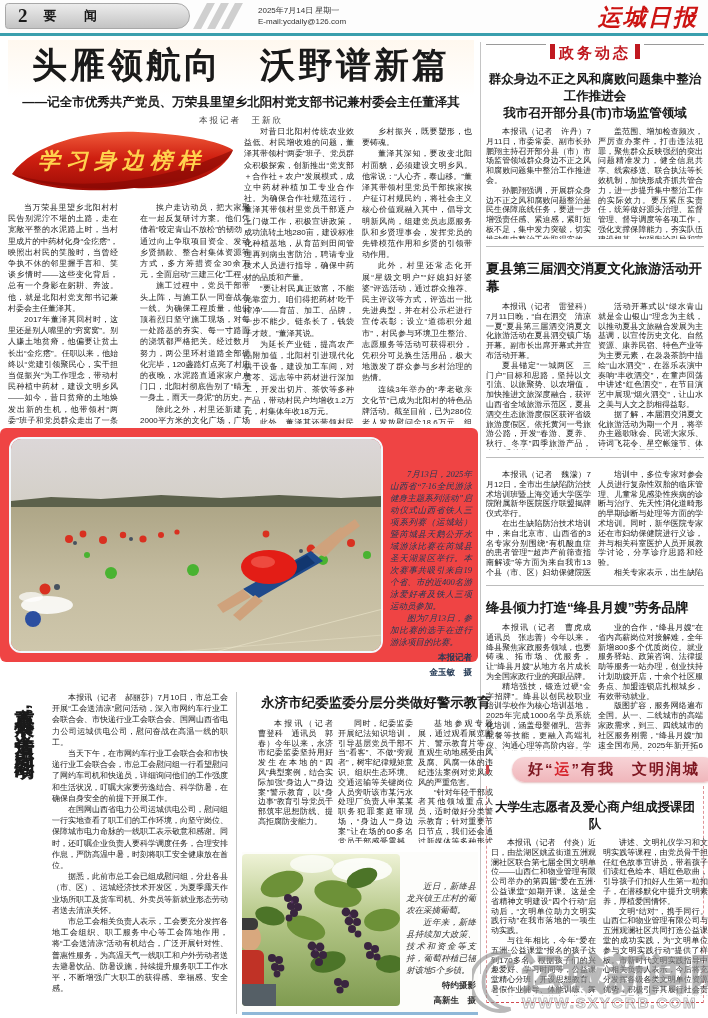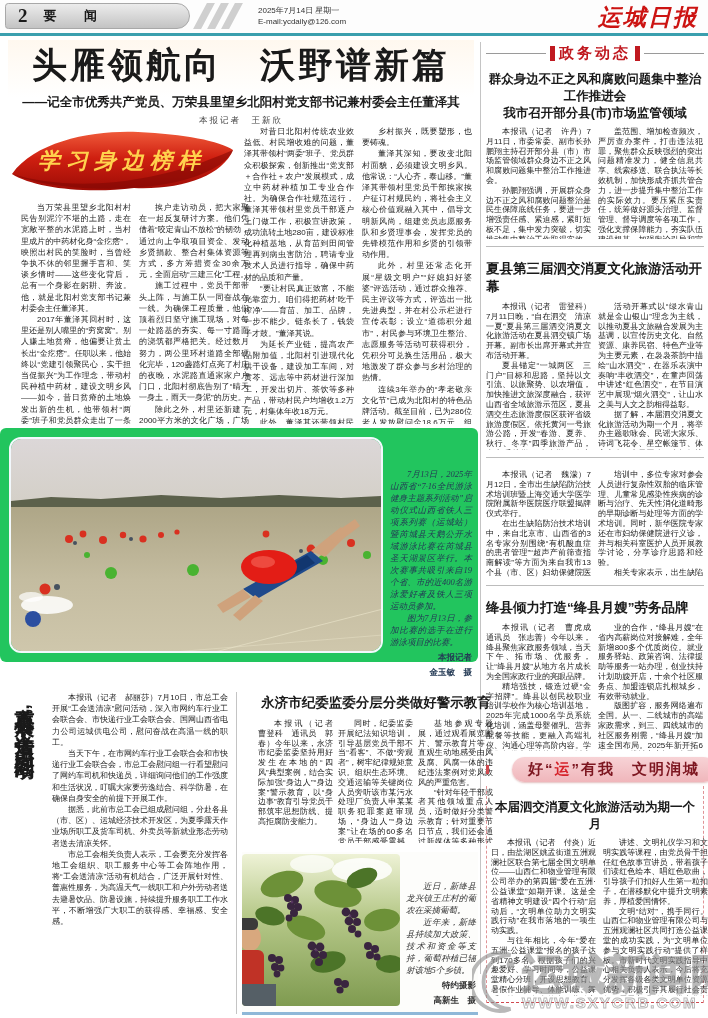--- a/index.html
+++ b/index.html
@@ -22,28 +22,28 @@
   .vline2{position:absolute;left:236px;top:692px;height:322px;width:1px;background:#c4c4c4;}
   
   .lead{position:absolute;left:8px;top:40px;width:466px;height:82px;text-align:center;
         background:linear-gradient(180deg,#fff8ef, #ffffff 70%);}
   .lead-title{font-size:35px;font-weight:bold;letter-spacing:3px;margin-top:2px;}
   .lead-sub{font-size:12.5px;font-weight:bold;margin-top:5px;}
   .lead-by{font-size:8.5px;color:#444;margin-top:4px;letter-spacing:2px;}
   
   .main{position:absolute;left:8px;top:126px;width:466px;height:298px;display:flex;gap:8px;overflow:hidden;}
   .pair{width:228px;flex:none;}
-  .pair-cols{display:flex;gap:8px;margin-left:13px;}
+  .pair-cols{display:flex;gap:22px;}
   .mcol{width:110px;flex:none;height:226px;overflow:hidden;}
   .mcol-tall{height:298px;}
   .bt{font-size:8px;line-height:11.2px;text-align:justify;color:#222;}
   .bt p{margin:0;text-indent:2em;}
   .sail{width:228px;height:70px;margin-bottom:2px;}
   
-  .swim-panel{position:absolute;left:0px;top:428px;width:478px;height:234px;background:#22c55e;border-radius:6px;}
+  .swim-panel{position:absolute;left:0px;top:428px;width:478px;height:234px;background:#ef4444;border-radius:6px;}
   .swim-photo{position:absolute;left:9px;top:9px;width:374px;height:216px;border-radius:12px;overflow:hidden;border:2px solid #f2f8fc;box-sizing:border-box;}
   .swim-cap{position:absolute;left:390px;top:40px;width:82px;font-size:8.5px;line-height:12px;color:#243a55;
             font-family:"Liberation Serif",serif;font-style:italic;text-align:justify;}
   .swim-cap p{margin:0;text-indent:2em;}
   .cap-credit{text-align:right;text-indent:0 !important;font-style:normal;font-weight:bold;margin-top:3px !important;}
   
   .union{position:absolute;left:8px;top:692px;width:224px;height:322px;display:flex;gap:10px;overflow:hidden;}
   .union-head{writing-mode:vertical-rl;font-size:20px;font-weight:bold;letter-spacing:2px;height:320px;line-height:34px;flex:none;}
   .union-body{width:176px;height:322px;overflow:hidden;}
   
@@ -53,21 +53,21 @@
   .yj-col{width:75px;flex:none;height:124px;overflow:hidden;}
   .rt{font-size:8px;line-height:9.8px;text-align:justify;color:#222;}
   .rt p{margin:0;text-indent:2em;}
   
   .grape{position:absolute;left:242px;top:852px;width:236px;height:160px;background:#fdfdfb;border-bottom:3px solid #8fb8d8;display:flex;gap:6px;}
   .grape-photo{width:158px;height:152px;flex:none;border-radius:4px;overflow:hidden;margin:2px 0 0 0;}
   .grape-cap{width:70px;font-size:8.5px;line-height:12px;color:#333;font-family:"Liberation Serif",serif;font-style:italic;text-align:justify;margin-top:28px;}
   .grape-cap p{margin:0;text-indent:2em;}
   
   .rightcol{position:absolute;left:486px;top:40px;width:218px;height:974px;display:flex;flex-direction:column;}
-  .zw{display:flex;align-items:center;gap:4px;margin:4px 0 8px 0;}
+  .zw{display:flex;gap:4px;margin:4px 0 8px 0;}
   .zw-line{flex:1;height:1px;background:#9a9a9a;}
   .zw-bar{width:5px;height:15px;background:#c01920;flex:none;}
   .zw-text{font-size:15px;font-weight:bold;color:#c01920;letter-spacing:3px;}
   .ra-h1{font-size:12.5px;font-weight:bold;text-align:center;line-height:17px;}
   .ra-h{font-size:13.5px;font-weight:bold;text-align:left;margin:6px 0;}
   .rcols{display:flex;gap:7px;margin-top:5px;}
   .rcol{width:105px;flex:none;overflow:hidden;}
   .hdiv{height:1px;background:#bcbcbc;margin:7px 0;}
   .h118{height:112px}.h150{height:148px}.h115{height:108px}.h135{height:128px}.h170{height:158px}
   
@@ -225,20 +225,21 @@
       <p class="cap-credit">本报记者</p>
       <p class="cap-credit">金玉敏　摄</p>
     </div>
   </div>
 
   <div class="union">
     <div class="union-head">市总工会开展“工会送清凉”慰问活动</div>
     <div class="union-body bt">
       <p>本报讯（记者　郝丽莎）7月10日，市总工会开展“工会送清凉”慰问活动，深入市网约车行业工会联合会、市快递行业工会联合会、国网山西省电力公司运城供电公司，慰问奋战在高温一线的职工。</p>
       <p>当天下午，在市网约车行业工会联合会和市快递行业工会联合会，市总工会慰问组一行看望慰问了网约车司机和快递员，详细询问他们的工作强度和生活状况，叮嘱大家要劳逸结合、科学防暑，在确保自身安全的前提下开展工作。</p>
+      <p>在国网山西省电力公司运城供电公司，慰问组一行实地查看了职工们的工作环境，向坚守岗位、保障城市电力命脉的一线职工表示敬意和感谢。同时，还叮嘱企业负责人要科学调度任务，合理安排作息，严防高温中暑，时刻将职工安全健康放在首位。</p>
       <p>据悉，此前市总工会已组成慰问组，分赴各县（市、区）、运城经济技术开发区，为夏季露天作业场所职工及货车司机、外卖员等新就业形态劳动者送去清凉关怀。</p>
       <p>市总工会相关负责人表示，工会要充分发挥各地工会组织、职工服务中心等工会阵地作用，将“工会送清凉”活动有机结合，广泛开展针对性、普惠性服务，为高温天气一线职工和户外劳动者送去避暑饮品、防暑设施，持续提升服务职工工作水平，不断增强广大职工的获得感、幸福感、安全感。</p>
     </div>
   </div>
 
   <div class="yongji">
     <div class="yj-head">永济市纪委监委分层分类做好警示教育</div>
     <div class="yj-cols">
       <div class="yj-col rt">
         <p>本报讯（记者　曹登科　通讯员　郭春）今年以来，永济市纪委监委坚持用好发生在本地的“四风”典型案例，结合实际加强“身边人”“身边案”警示教育，以“身边事”教育引导党员干部筑牢思想防线、提高拒腐防变能力。</p>
@@ -392,21 +393,21 @@
           <p>相关专家表示，出生缺陷防控工作任重道远，需要扎实推进三级防治服务更加普惠可及，把好婚前、孕前、孕期和新生儿期各道防控关口，全力保障群众健康孕育。</p>
         </div>
       </div>
     </div>
     <div class="hdiv"></div>
 
     <div>
       <div class="ra-h">绛县倾力打造“绛县月嫂”劳务品牌</div>
       <div class="rcols">
         <div class="rcol rt h135">
-          <p>本报讯（记者　曹虎成　通讯员　张志善）今年以来，绛县聚焦家政服务领域，当天下午、拓市场、优服务，让“绛县月嫂”从地方名片成长为全国家政行业的亮眼品牌。</p>
+          <p>本报讯（记者　曹虎成　通讯员　张志善）今年以来，绛县聚焦家政服务领域，也要铸魂、拓市场、优服务，让“绛县月嫂”从地方名片成长为全国家政行业的亮眼品牌。</p>
           <p>精培强技，锻造过硬“金字招牌”。绛县以创民校职业培训学校作为核心培训基地，2025年完成1000名学员系统化培训，涵盖母婴催乳、营养配餐等技能，更融入高端礼仪、沟通心理等高阶内容。学员们凭借专业技能大赛，以赛促练锤炼真本事，让“技能硬、口碑好”成为品牌标配。</p>
 
         </div>
         <div class="rcol rt h135">
           <p>业的合作，“绛县月嫂”在省内高薪岗位对接解难，全年新增800多个优质岗位。就业服务驿站、政策咨询、法律援助等服务一站办理，创业扶持计划助嫂开店，十余个社区服务点、加盟连锁店扎根城乡，有效带动就业。</p>
           <p>版图扩容，服务网络遍布全国。从一、二线城市的高端家政需求，到三、四线城市的社区服务刚需，“绛县月嫂”加速全国布局。2025年新开拓6个一、二线城市市场，布局20个三、四线城市，“需求配置＋特训加盟”模式让服务网点星罗棋布。目前，分布在全国各地的“绛县月嫂”达万余人。</p>
         </div>
       </div>
     </div>
 
@@ -414,21 +415,21 @@
       <div class="cb-bar"></div>
       <div class="cb-dash"></div>
       <div class="cb-pill">
         <span>好“</span><span class="cb-yun">运</span><span>”有我　文明润城</span>
       </div>
       <div class="cb-dash"></div>
       <div class="cb-bar"></div>
     </div>
 
     <div class="civ-box">
-      <div class="civ-h">本届泗交消夏文化旅游活动为期一个月</div>
+      <div class="civ-h">大学生志愿者及爱心商户组成授课团队</div>
       <div class="rcols">
         <div class="rcol rt h170">
           <p>本报讯（记者　付炎）近日，由盐湖区姚孟街道五洲观澜社区联合第七届全国文明单位——山西仁和物业管理有限公司举办的第四届“爱在五洲·公益课堂”如期开课。这是全省精神文明建设“四个行动”启动后，“文明单位助力文明实践行动”在我市落地的一项生动实践。</p>
           <p>与往年相比，今年“爱在五洲·公益课堂”报名的孩子达到170多名。根据孩子们的兴趣爱好、学习时间等，公益课堂精心分班，开设思想教育、暑假作业辅导、体能训练、舞蹈、绘画、红色故事、劳动实践等课程，并邀请专业教师、大学生志愿者及爱心商户组成授课团队，让孩子们度过一个快乐又充实的暑假，也解决了家长暑期“无人看娃”的后顾之忧。</p>
 
         </div>
         <div class="rcol rt h170">
           <p>讲述、文明礼仪学习和文明实践等课程，由党员骨干担任红色故事宣讲员，带着孩子们读红色绘本、唱红色歌曲，引导孩子们扣好人生第一粒扣子，在潜移默化中提升文明素养，厚植爱国情怀。</p>
           <p>文明“结对”，携手同行。山西仁和物业管理有限公司与五洲观澜社区共同打造公益课堂的成功实践，为“文明单位参与文明实践行动”提供了样板。市新时代文明实践指导中心相关负责人表示，今后将充分发挥各级各类文明单位资源优势，积极引导其履行社会责任，展示文明形象，常态化开展结对助力文明实践活动，构建形成“1+1&gt;2”的文明实践新格局，让群众亲身体验“文明就在身边”。</p>
         </div>

